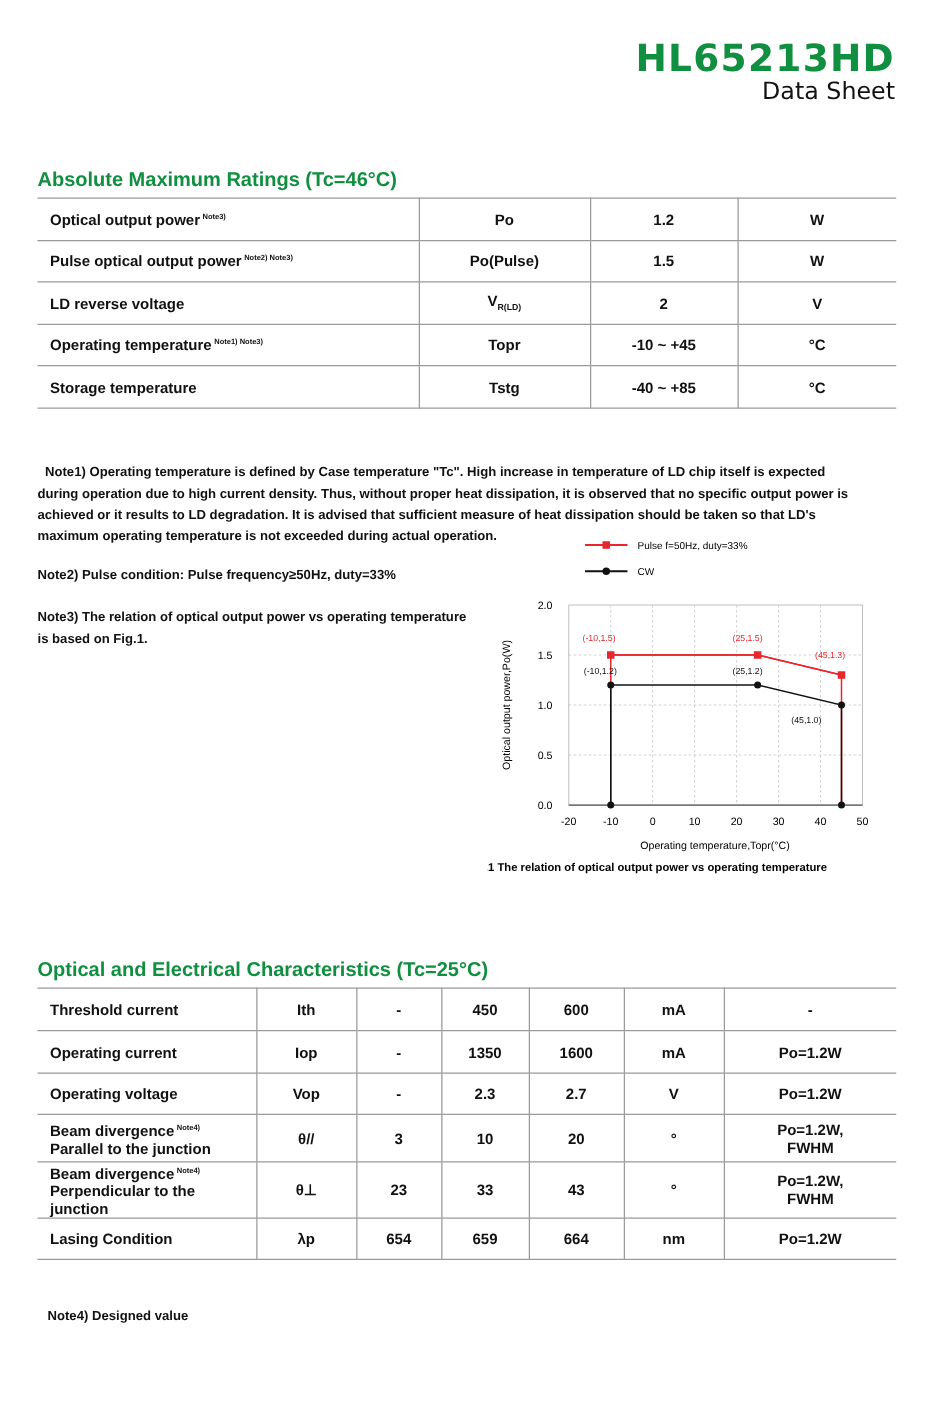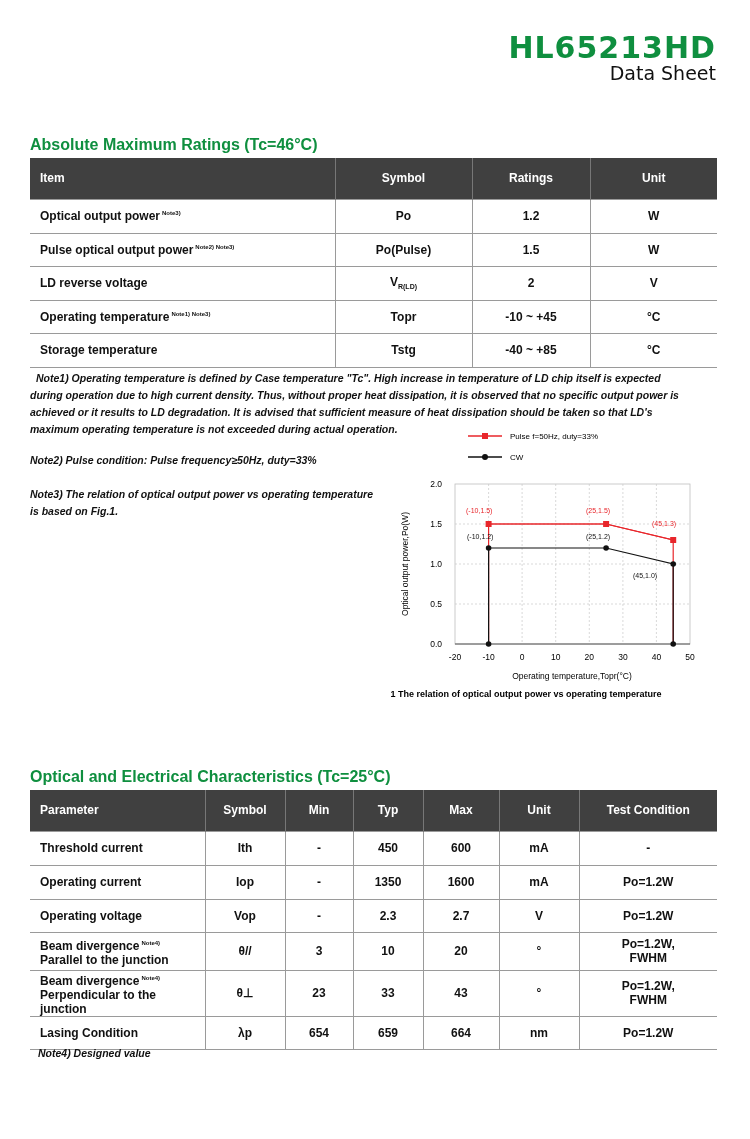--- a/index.html
+++ b/index.html
@@ -8,46 +8,40 @@
   .hdr-sub { position: absolute; right: 34px; top: 62px; font-size: 19px; color: #111; font-family: "DejaVu Sans", sans-serif; }
   .sec-title { position: absolute; left: 30px; font-size: 16px; font-weight: bold; color: #0f8f3f; }
   table { position: absolute; border-collapse: collapse; font-size: 12px; }
   table th { background: #404040; color: #fff; font-weight: bold; height: 41px; border-left: 1px solid #777; text-align: center; }
   table th:first-child { text-align: left; padding-left: 10px; border-left: none; }
   table td { border: 1px solid #9a9a9a; text-align: center; font-weight: bold; font-size: 12px; }
   table td:first-child { text-align: left; padding-left: 10px; border-left: none; }
   table td:last-child { border-right: none; }
   sup.n { font-size: 6px; font-weight: bold; vertical-align: 5px; margin-left: 2px; }
   sub.s { font-size: 7px; font-weight: bold; }
-  .note { position: absolute; font-size: 10.5px; font-weight: bold; line-height: 17px; color: #111; font-style: italic; }
+  .note { position: absolute; font-size: 10.5px; font-weight: bold; line-height: 17px; color: #111; }
   .chart { position: absolute; left: 390px; top: 420px; width: 320px; height: 290px; }
   .chart svg text { font-family: "Liberation Sans", sans-serif; }
 </style>
 </head>
 <body>
 
 <div class="hdr-title">HL65213HD</div>
 <div class="hdr-sub">Data Sheet</div>
 
 <div class="sec-title" style="top:136px;">Absolute Maximum Ratings (Tc=46°C)</div>
 
 <table style="left:30px; top:158px; width:687px;">
   <colgroup>
       <col style="width:305px">
       <col style="width:137px">
       <col style="width:118px">
       <col style="width:127px">
     </colgroup>
   <tbody>
-      <tr>
-    <th>Item</th>
-    <th>Symbol</th>
-    <th>Ratings</th>
-    <th>Unit</th>
-  </tr>
   <tr style="height:34px">
     <td><span>Optical output power</span><sup class="n">Note3)</sup></td>
     <td>Po</td>
     <td>1.2</td>
     <td>W</td>
   </tr>
   <tr style="height:33px">
     <td><span>Pulse optical output power</span><sup class="n">Note2) Note3)</sup></td>
     <td>Po(Pulse)</td>
     <td>1.5</td>
@@ -160,29 +154,20 @@
   <colgroup>
       <col style="width:175px">
       <col style="width:80px">
       <col style="width:68px">
       <col style="width:70px">
       <col style="width:76px">
       <col style="width:80px">
       <col style="width:138px">
     </colgroup>
   <tbody>
-      <tr>
-    <th>Parameter</th>
-    <th>Symbol</th>
-    <th>Min</th>
-    <th>Typ</th>
-    <th>Max</th>
-    <th>Unit</th>
-    <th>Test Condition</th>
-  </tr>
   <tr style="height:34px">
     <td>Threshold current</td>
     <td>Ith</td>
     <td>-</td>
     <td>450</td>
     <td>600</td>
     <td>mA</td>
     <td>-</td>
   </tr>
   <tr style="height:34px">

